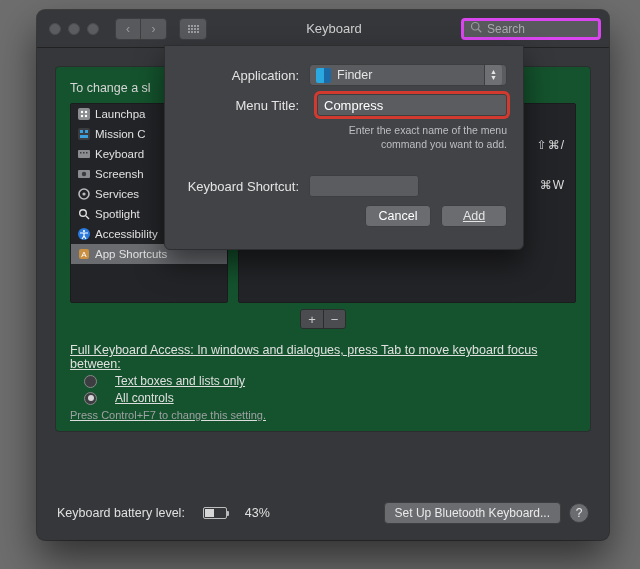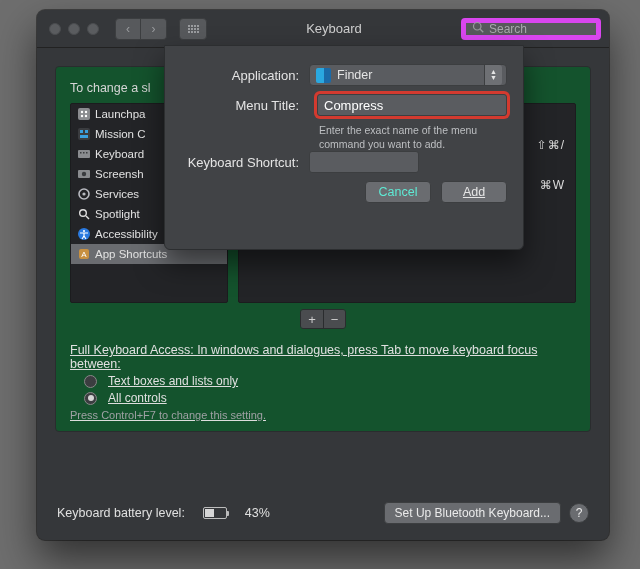--- a/index.html
+++ b/index.html
@@ -14,42 +14,42 @@
   .traffic { display: flex; gap: 7px; padding-left: 4px; padding-right: 6px; }
   .tl { width: 12px; height: 12px; border-radius: 50%; background: #5a5c5f; border: 1px solid #4a4c4f; }
   .navbtns { display: flex; gap: 0; margin-left: 4px; }
   .navbtn { width: 26px; height: 22px; background: #57595c; border: 1px solid #3c3e40; display: flex; align-items: center; justify-content: center; color: #9a9c9f; font-size: 12px; }
   .navbtn:first-child { border-radius: 4px 0 0 4px; }
   .navbtn:last-child { border-radius: 0 4px 4px 0; border-left: none; }
   .gridbtn { width: 28px; height: 22px; background: #57595c; border: 1px solid #3c3e40; border-radius: 4px; margin-left: 6px; display: flex; align-items: center; justify-content: center; }
   .gridicon { display: grid; grid-template-columns: repeat(4,2px); grid-template-rows: repeat(3,2px); gap: 1px; }
   .gridicon span { background: #9a9c9f; }
   .wtitle { flex: 1; text-align: center; font-size: 13px; color: #cfcfcf; }
-  .searchwrap { width: 140px; height: 22px; background: #57595c; border: 5px solid #d946ef; border-radius: 4px; display: flex; align-items: center; padding: 0 6px; gap: 5px; }
+  .searchwrap { width: 140px; height: 22px; background: #57595c; border: 3px solid #d946ef; border-radius: 4px; display: flex; align-items: center; padding: 0 6px; gap: 5px; }
   .searchwrap .mag { color: #9a9c9f; font-size: 12px; }
   .searchwrap input { background: transparent; border: none; outline: none; color: #cfcfcf; font-size: 12px; width: 100%; }
   .searchwrap input::placeholder { color: #a8aaad; }
 
   .content { flex: 1; padding: 18px 18px 12px; display: flex; flex-direction: column; }
   .panel { border: 1px solid #2a2c2e; border-radius: 4px; background: #14532d; padding: 14px 14px 10px; }
   .instr { font-size: 12.5px; color: #d6d6d6; margin-bottom: 8px; }
   .lists { display: flex; gap: 10px; }
   .sidebar { width: 158px; height: 200px; background: #232427; border: 1px solid #1b1c1e; border-radius: 2px; overflow: hidden; }
   .sbitem { height: 20px; display: flex; align-items: center; gap: 4px; padding: 0 6px; font-size: 11.5px; color: #e2e2e2; }
   .sbitem.sel { background: #6a6c70; }
   .sbicon { width: 14px; height: 14px; display: inline-flex; align-items: center; justify-content: center; }
   .rightlist { flex: 1; height: 200px; background: #232427; border: 1px solid #1b1c1e; border-radius: 2px; position: relative; }
   .shortcut-row { position: absolute; right: 10px; font-size: 12px; color: #dcdcdc; letter-spacing: 1px; }
   .addremove { display: flex; justify-content: center; margin-top: 6px; }
   .ar { display: flex; border: 1px solid #2a2c2e; border-radius: 3px; overflow: hidden; }
   .arbtn { width: 22px; height: 18px; background: #4a4c4f; color: #d0d0d0; display: flex; align-items: center; justify-content: center; font-size: 13px; }
   .arbtn + .arbtn { border-left: 1px solid #2a2c2e; }
 
   .access-sec { margin-top: 14px; font-size: 12.5px; text-decoration: underline; }
-  .radio-row { display: flex; align-items: center; gap: 11px; margin: 3px 0 3px 14px; color: #e0e0e0; font-size: 12px; }
+  .radio-row { display: flex; align-items: center; gap: 18px; margin: 3px 0 3px 14px; color: #e0e0e0; font-size: 12px; }
   .radio { width: 13px; height: 13px; border-radius: 50%; border: 1px solid #888; background: #3b3d40; display: inline-flex; align-items: center; justify-content: center; }
   .radio.on::after { content: ""; width: 6px; height: 6px; background: #d6d6d6; border-radius: 50%; }
   .hint { font-size: 11px; color: #9fa1a4; margin-top: 4px; }
 
   .footer { display: flex; align-items: center; justify-content: space-between; padding: 12px 20px 16px; }
   .batwrap { display: flex; align-items: center; gap: 18px; font-size: 12.5px; color: #e0e0e0; }
   .bat { width: 24px; height: 12px; border: 1px solid #bcbcbc; border-radius: 2px; position: relative; }
   .bat::after { content: ""; position: absolute; right: -3px; top: 3px; width: 2px; height: 5px; background: #bcbcbc; border-radius: 0 1px 1px 0;}
   .batfill { position: absolute; left: 1px; top: 1px; bottom: 1px; width: 40%; background: #d6d6d6; }
   .btbtn { height: 22px; background: #6a6c70; border: 1px solid #3c3e40; border-radius: 4px; padding: 0 10px; color: #eaeaea; font-size: 12px; display: flex; align-items: center; }
@@ -62,23 +62,23 @@
     box-shadow: 0 14px 28px rgba(0,0,0,.5);
     padding: 18px 16px 12px; color: #e4e4e4;
   }
   .frow { display: flex; align-items: center; margin-bottom: 8px; }
   .flabel { width: 128px; text-align: right; padding-right: 10px; font-size: 13px; }
   .appselect { flex: 1; height: 22px; background: #5a5c60; border: 1px solid #3c3e40; border-radius: 4px; display: flex; align-items: center; padding: 0 6px; gap: 6px; position: relative; font-size: 12.5px; }
   .appselect .chev { position: absolute; right: 4px; top: 0; bottom: 0; width: 18px; background: #6e7074; border-left: 1px solid #3c3e40; border-radius: 0 3px 3px 0; display: flex; flex-direction: column; align-items: center; justify-content: center; font-size: 7px; line-height: 6px; color: #e6e6e6; }
   .finic { width: 15px; height: 15px; background: linear-gradient(90deg,#2aa8e0 50%,#1a6aa8 50%); border-radius: 2px; }
   .tfield { flex: 1; height: 22px; background: #5a5c60; border: 1px solid #3c3e40; border-radius: 3px; display: flex; align-items: center; padding: 0 6px; font-size: 13px; color: #fff; }
   .tfield.hl { box-shadow: 0 0 0 3px #d33a2f; margin-left: 8px; }
-  .helptext { font-size: 10.5px; color: #bdbfc2; margin: 2px 0 0 138px; line-height: 1.3; }
+  .helptext { font-size: 10.5px; color: #bdbfc2; margin: 2px 0 24px 138px; line-height: 1.3; text-align: right; }
   .btnrow { display: flex; justify-content: flex-end; gap: 10px; margin-top: 8px; }
-  .mbtn { height: 22px; min-width: 66px; background: #6a6c70; border: 1px solid #3c3e40; border-radius: 4px; color: #5eead4; font-size: 12.5px; display: flex; align-items: center; justify-content: center; }
+  .mbtn { height: 22px; min-width: 66px; background: #6a6c70; border: 1px solid #3c3e40; border-radius: 4px; color: #ffffff; font-size: 12.5px; display: flex; align-items: center; justify-content: center; }
   .mbtn.dis { color: #e5e5e5; text-decoration: underline; }
 </style>
 </head>
 <body>
 
 <div class="window">
   <div class="titlebar">
     <div class="traffic">
       <div class="tl"></div>
       <div class="tl"></div>

